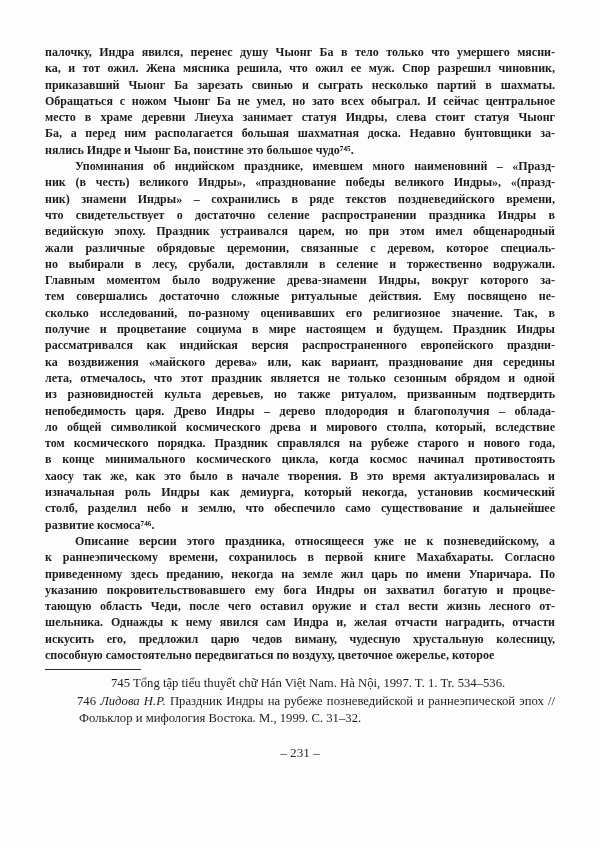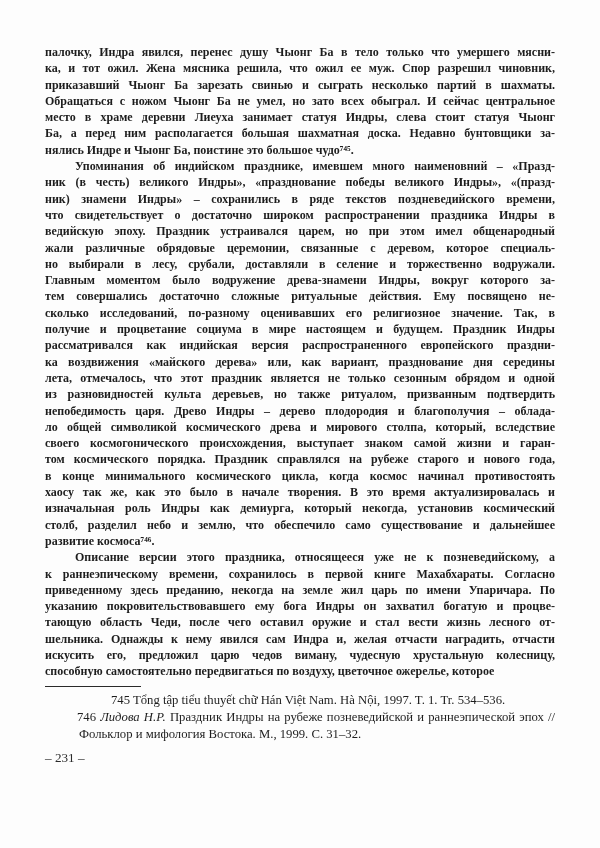--- a/index.html
+++ b/index.html
@@ -40,56 +40,55 @@
     line-height: 17.3px;
     height: 17.3px;
     overflow: hidden;
     text-align: justify;
     text-align-last: justify;
   }
   .fline.pstart { text-indent: 32px; }
   .fline.pend { text-align-last: left; margin-left: 34px; }
   .fline .it { font-style: italic; }
   .pagenum {
-    margin-top: 7px;
-    text-align: left;
+    margin-top: 18px;
+    text-align: center;
     font-size: 13.2px;
     color: #2a2a2a;
   }
 </style>
 </head>
 <body>
 
 <div class="page">
   <div class="body-text" id="body-text">
       <div class="bline">палочку, Индра явился, перенес душу Чыонг Ба в тело только что умершего мясни-</div>
       <div class="bline">ка, и тот ожил. Жена мясника решила, что ожил ее муж. Спор разрешил чиновник,</div>
       <div class="bline">приказавший Чыонг Ба зарезать свинью и сыграть несколько партий в шахматы.</div>
       <div class="bline">Обращаться с ножом Чыонг Ба не умел, но зато всех обыграл. И сейчас центральное</div>
       <div class="bline">место в храме деревни Лиеуха занимает статуя Индры, слева стоит статуя Чыонг</div>
       <div class="bline">Ба, а перед ним располагается большая шахматная доска. Недавно бунтовщики за-</div>
       <div class="bline pend">нялись Индре и Чыонг Ба, поистине это большое чудо⁷⁴⁵.</div>
       <div class="bline pstart">Упоминания об индийском празднике, имевшем много наименовний – «Празд-</div>
       <div class="bline">ник (в честь) великого Индры», «празднование победы великого Индры», «(празд-</div>
       <div class="bline">ник) знамени Индры» – сохранились в ряде текстов поздневедийского времени,</div>
-      <div class="bline">что свидетельствует о достаточно широком распространении праздника Индры в</div>
+      <div class="bline">что свидетельствует о достаточно селение распространении праздника Индры в</div>
       <div class="bline">ведийскую эпоху. Праздник устраивался царем, но при этом имел общенародный</div>
       <div class="bline">жали различные обрядовые церемонии, связанные с деревом, которое специаль-</div>
       <div class="bline">но выбирали в лесу, срубали, доставляли в селение и торжественно водружали.</div>
       <div class="bline">Главным моментом было водружение древа-знамени Индры, вокруг которого за-</div>
       <div class="bline">тем совершались достаточно сложные ритуальные действия. Ему посвящено не-</div>
       <div class="bline">сколько исследований, по-разному оценивавших его религиозное значение. Так, в</div>
       <div class="bline">получие и процветание социума в мире настоящем и будущем. Праздник Индры</div>
       <div class="bline">рассматривался как индийская версия распространенного европейского праздни-</div>
       <div class="bline">ка воздвижения «майского дерева» или, как вариант, празднование дня середины</div>
       <div class="bline">лета, отмечалось, что этот праздник является не только сезонным обрядом и одной</div>
       <div class="bline">из разновидностей культа деревьев, но также ритуалом, призванным подтвердить</div>
       <div class="bline">непобедимость царя. Древо Индры – дерево плодородия и благополучия – облада-</div>
       <div class="bline">ло общей символикой космического древа и мирового столпа, который, вследствие</div>
-      <div class="bline">своего космогонического происхождения, выступает знаком самой жизни и гаран-</div>
       <div class="bline">том космического порядка. Праздник справлялся на рубеже старого и нового года,</div>
       <div class="bline">в конце минимального космического цикла, когда космос начинал противостоять</div>
       <div class="bline">хаосу так же, как это было в начале творения. В это время актуализировалась и</div>
       <div class="bline">изначальная роль Индры как демиурга, который некогда, установив космический</div>
       <div class="bline">столб, разделил небо и землю, что обеспечило само существование и дальнейшее</div>
       <div class="bline pend">развитие космоса⁷⁴⁶.</div>
       <div class="bline pstart">Описание версии этого праздника, относящееся уже не к позневедийскому, а</div>
       <div class="bline">к раннеэпическому времени, сохранилось в первой книге Махабхараты. Согласно</div>
       <div class="bline">приведенному здесь преданию, некогда на земле жил царь по имени Упаричара. По</div>
       <div class="bline">указанию покровительствовавшего ему бога Индры он захватил богатую и процве-</div>

